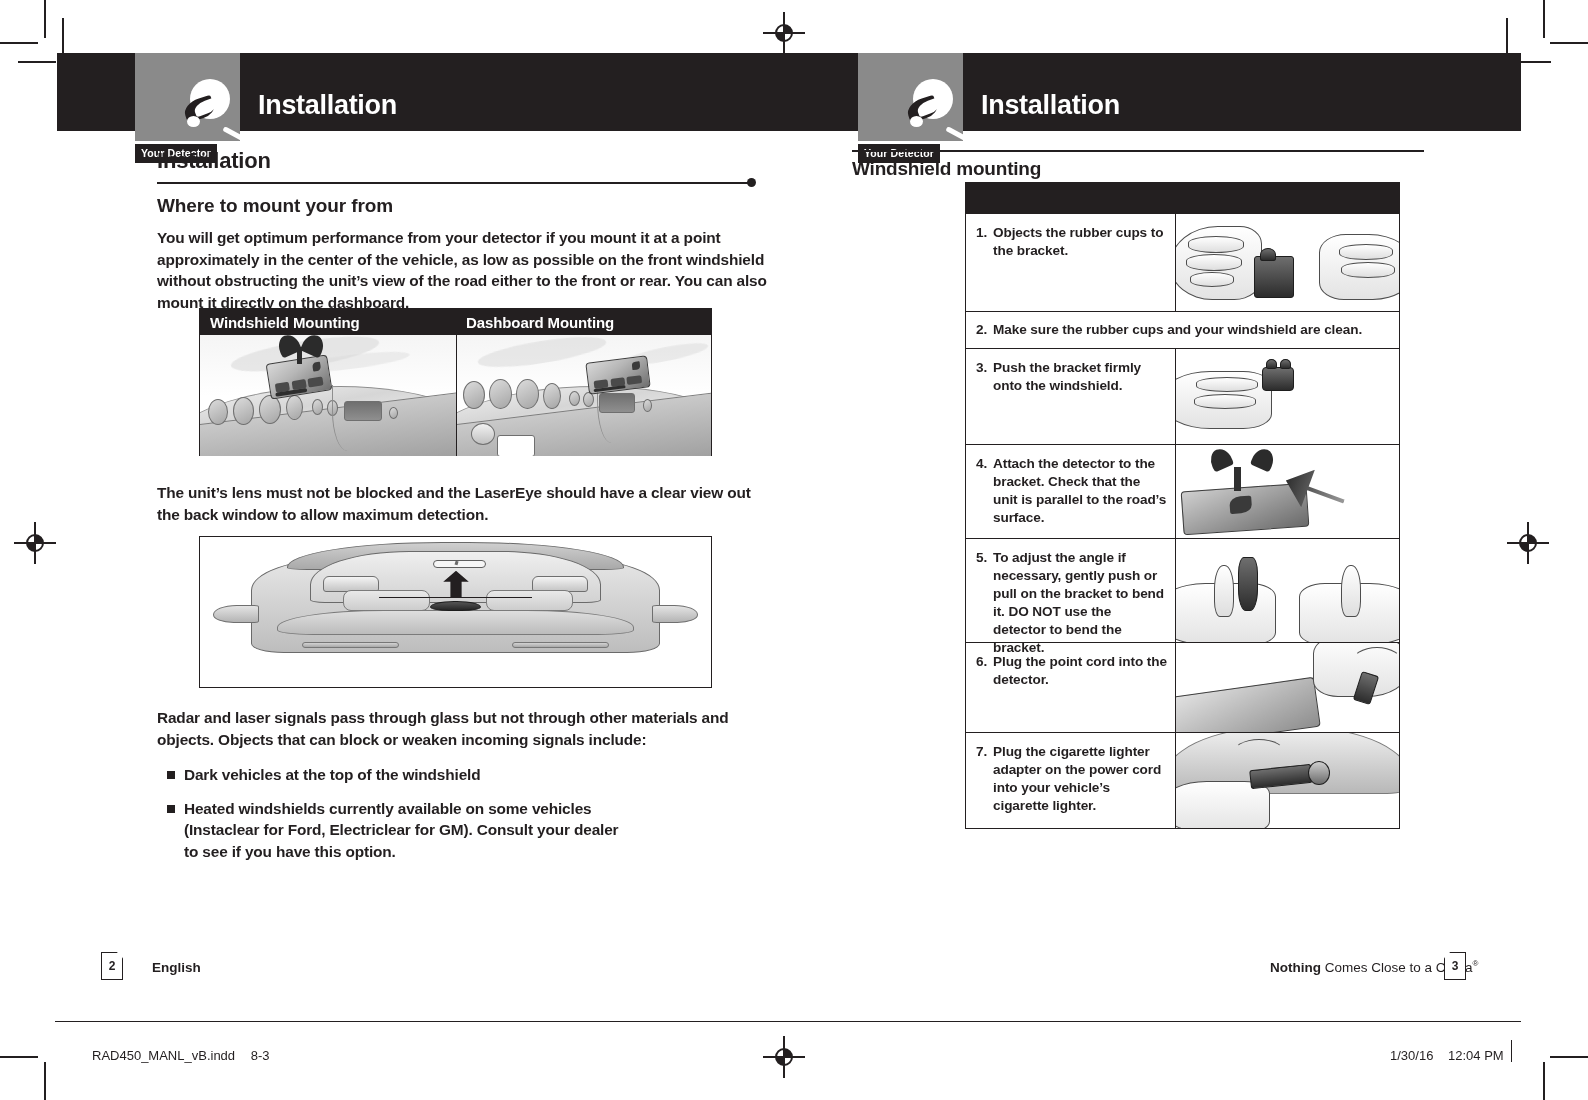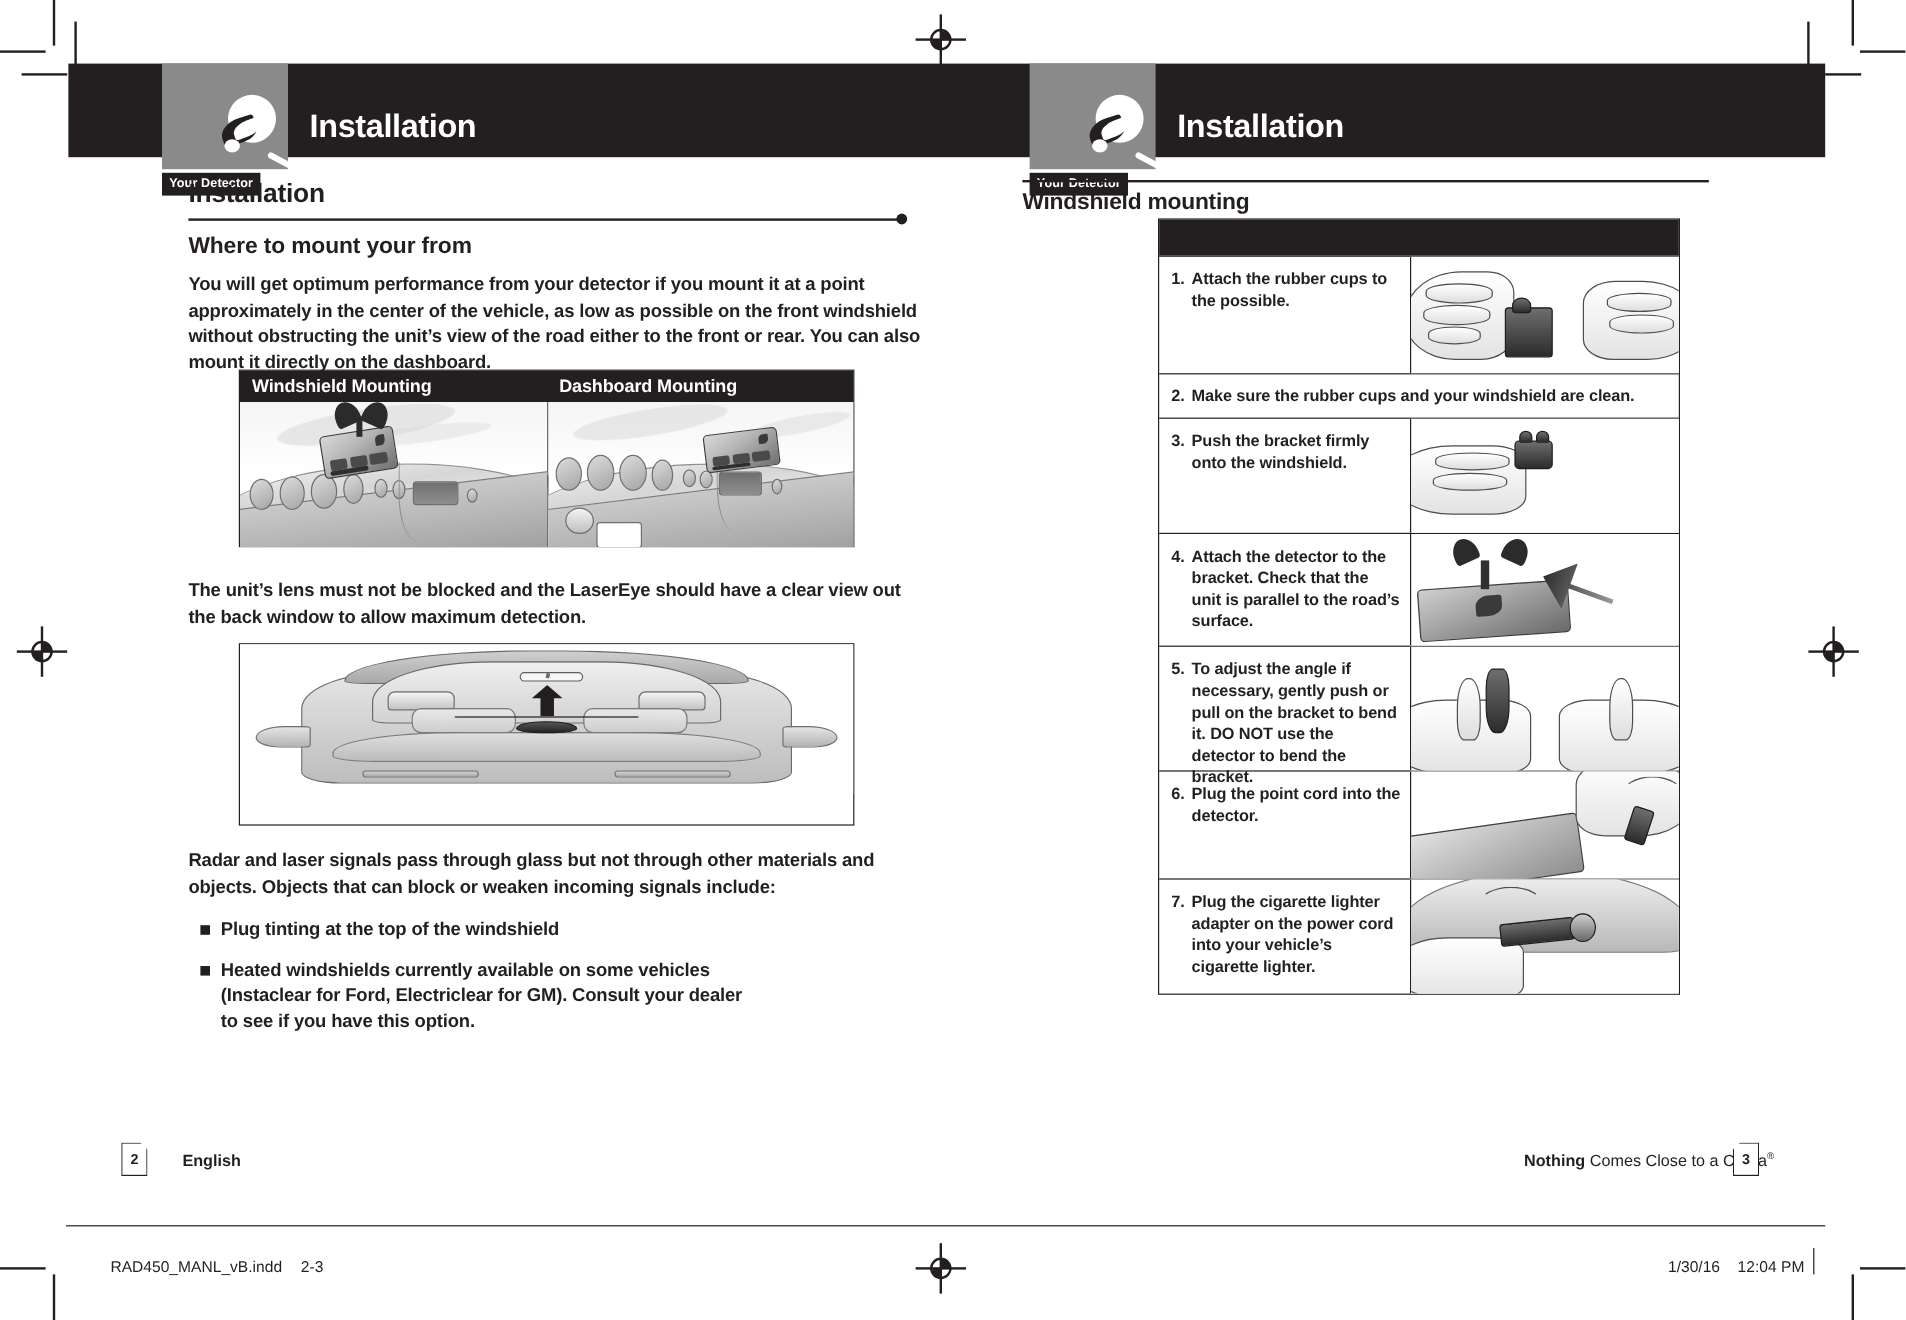--- a/index.html
+++ b/index.html
@@ -479,37 +479,37 @@
         <div class="mirror-side r"></div>
         <div class="taillight" style="left:20%;"></div>
         <div class="taillight" style="right:20%;"></div>
       </div>
     </div>
   </div>
 
   <div class="col" style="left:157px;top:707px;width:620px;">
     <p class="body">Radar and laser signals pass through glass but not through other materials and objects. Objects that can block or weaken incoming signals include:</p>
     <ul class="bullets">
-      <li>Plug tinting at the top of the windshield</li>
+      <li>Dark vehicles at the top of the windshield</li>
       <li style="width:470px;">Heated windshields currently available on some vehicles (Instaclear for Ford, Electriclear for GM). Consult your dealer to see if you have this option.</li>
     </ul>
   </div>
 
   <div class="col" style="left:852px;top:150px;width:580px;">
     <div class="rule" style="position:relative;width:572px;top:0;margin-bottom:6px;"></div>
     <div class="sect-title" style="font-size:19px;">Windshield mounting</div>
   </div>
 
   <div class="steptable">
     <div class="hdr"></div>
 
     <div class="strow" style="height:98px;">
       <div class="stcell-text">
         <span class="stnum">1.</span>
-        <span class="sttxt">Attach the rubber cups to the possible.</span>
+        <span class="sttxt">Objects the rubber cups to the bracket.</span>
       </div>
       <div class="stcell-img">
         <div class="hand" style="left:-6px;top:12px;width:92px;height:74px;border-radius:52% 24% 30% 46%;"></div>
         <div class="finger" style="left:12px;top:22px;width:56px;height:17px;"></div>
         <div class="finger" style="left:10px;top:40px;width:56px;height:17px;"></div>
         <div class="finger" style="left:14px;top:58px;width:44px;height:15px;"></div>
         <div class="hand" style="right:-16px;top:20px;width:96px;height:66px;border-radius:28% 48% 44% 26%;"></div>
         <div class="finger" style="right:6px;top:30px;width:54px;height:16px;"></div>
         <div class="finger" style="right:4px;top:48px;width:54px;height:16px;"></div>
         <div class="smallpart" style="left:78px;top:42px;width:40px;height:42px;border-radius:3px;"></div>
@@ -601,21 +601,21 @@
   <div class="foot-lang" style="left:152px;top:960px;">English</div>
 
   <div class="foot-tag" style="left:1270px;top:959px;">
     <b>Nothing</b><span> Comes Close to a Cobra</span><sup>®</sup>
   </div>
   <div class="pageicon fold-tl" style="left:1444px;top:952px;">3</div>
 
   <div class="bottomrule" style="left:55px;top:1021px;width:1466px;height:1px;"></div>
   <div class="printbar" style="left:92px;top:1048px;">
     <span>RAD450_MANL_vB.indd</span>
-    <span style="margin-left:12px;">2-3</span>
+    <span style="margin-left:12px;">8-3</span>
   </div>
   <div class="printbar" style="left:1390px;top:1048px;">
     <span>1/30/16</span>
     <span style="margin-left:11px;">12:04 PM</span>
   </div>
   <div class="bottomrule" style="left:1511px;top:1040px;width:1px;height:22px;"></div>
 
 </div>
 
 </body></html>

